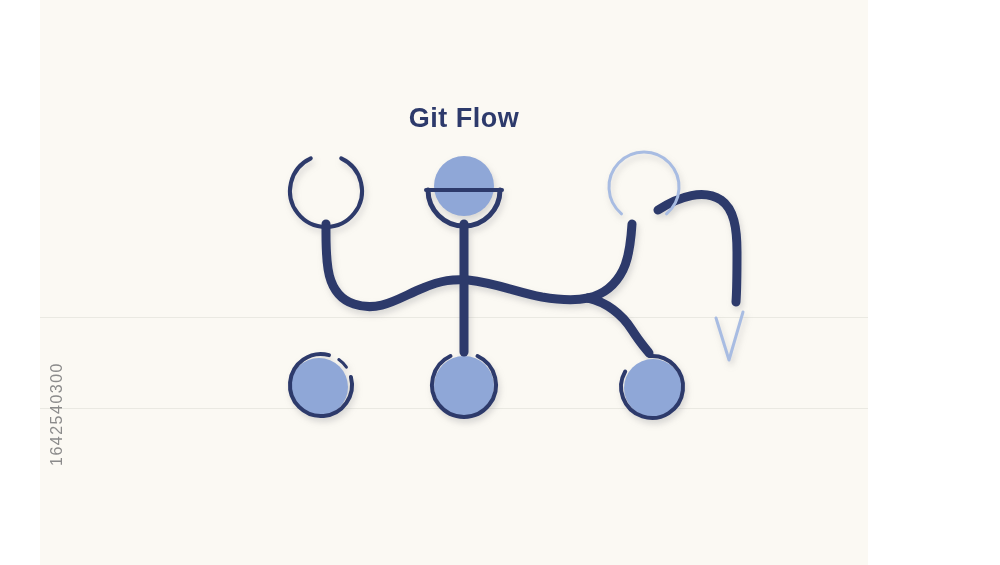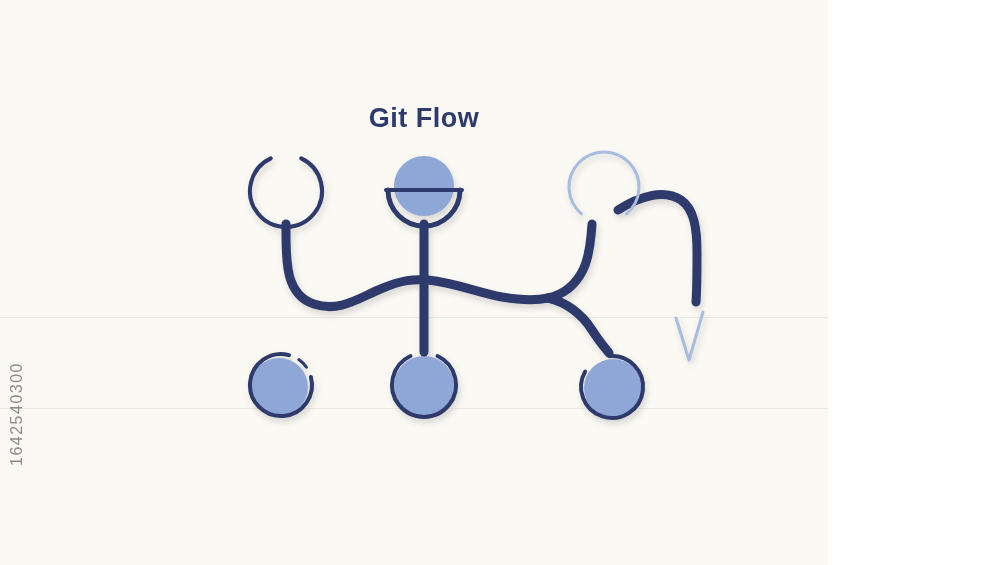--- a/index.html
+++ b/index.html
@@ -4,20 +4,21 @@
 <style>
   html, body { margin: 0; padding: 0; }
   body { font-family: "Liberation Sans", sans-serif; }
 
   .stage {
     position: relative;
     width: 828px;
     height: 565px;
     background: var(--background, #fbf9f3);
     overflow: hidden;
+    margin-left: 40px;
   }
 
   .diagram-title {
     position: absolute;
     left: 324px;
     top: 103px;
     width: 200px;
     text-align: center;
     font-size: 27px;
     font-weight: 700;

